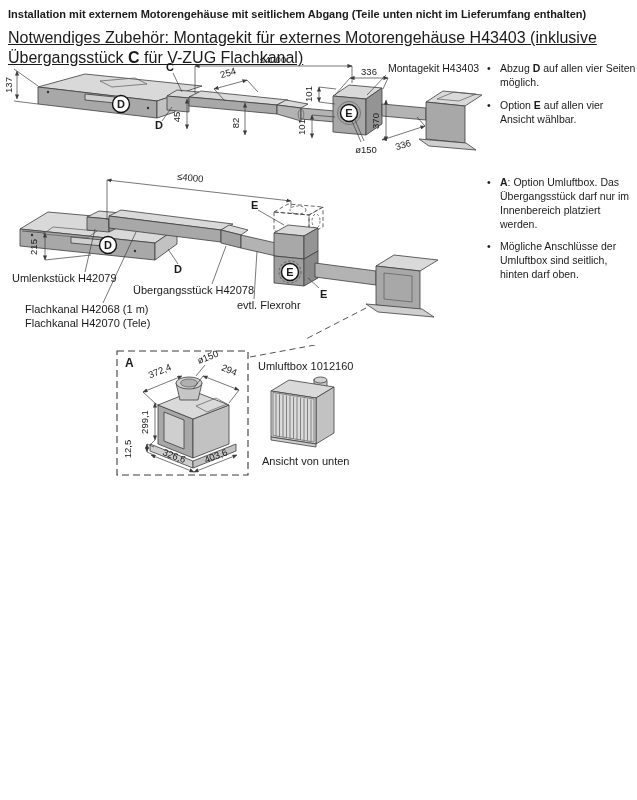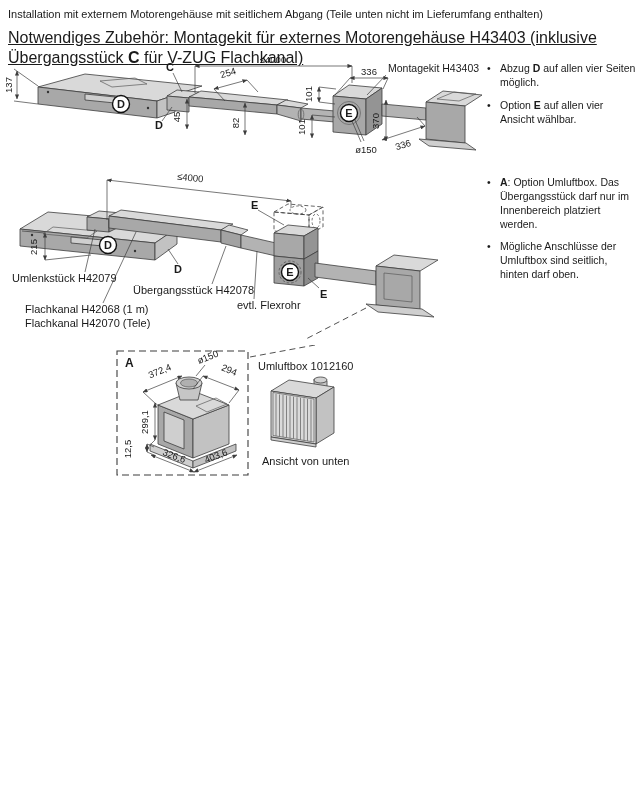--- a/index.html
+++ b/index.html
@@ -1,18 +1,18 @@
 <!DOCTYPE html>
 <html><head>
 <meta charset="utf-8">
 <style>
   html,body{margin:0;padding:0;background:#ffffff;}
   .page{position:relative;width:637px;height:800px;background:#ffffff;overflow:hidden;
         font-family:"Liberation Sans",sans-serif;color:#1a1a1a;}
-  .title{position:absolute;left:8px;top:8px;width:622px;font-size:11px;font-weight:normal;line-height:1.25;}
+  .title{position:absolute;left:8px;top:8px;width:622px;font-size:11px;font-weight:bold;line-height:1.25;}
   .subtitle{position:absolute;left:8px;top:28px;width:622px;font-size:16px;line-height:1.25;text-decoration:underline;}
   .bullets{position:absolute;width:150px;font-size:10.5px;line-height:1.32;}
   .bullets-top{left:487px;top:62px;}
   .bullets-bottom{left:487px;top:176px;}
   .bullet-item{display:flex;margin-bottom:9px;}
   .dot{width:13px;flex:0 0 13px;}
   .btext{flex:1;white-space:pre-line;}
   .d-svg{position:absolute;}
   .svg1{left:5px;top:55px;}
   .svg2{left:5px;top:172px;}

